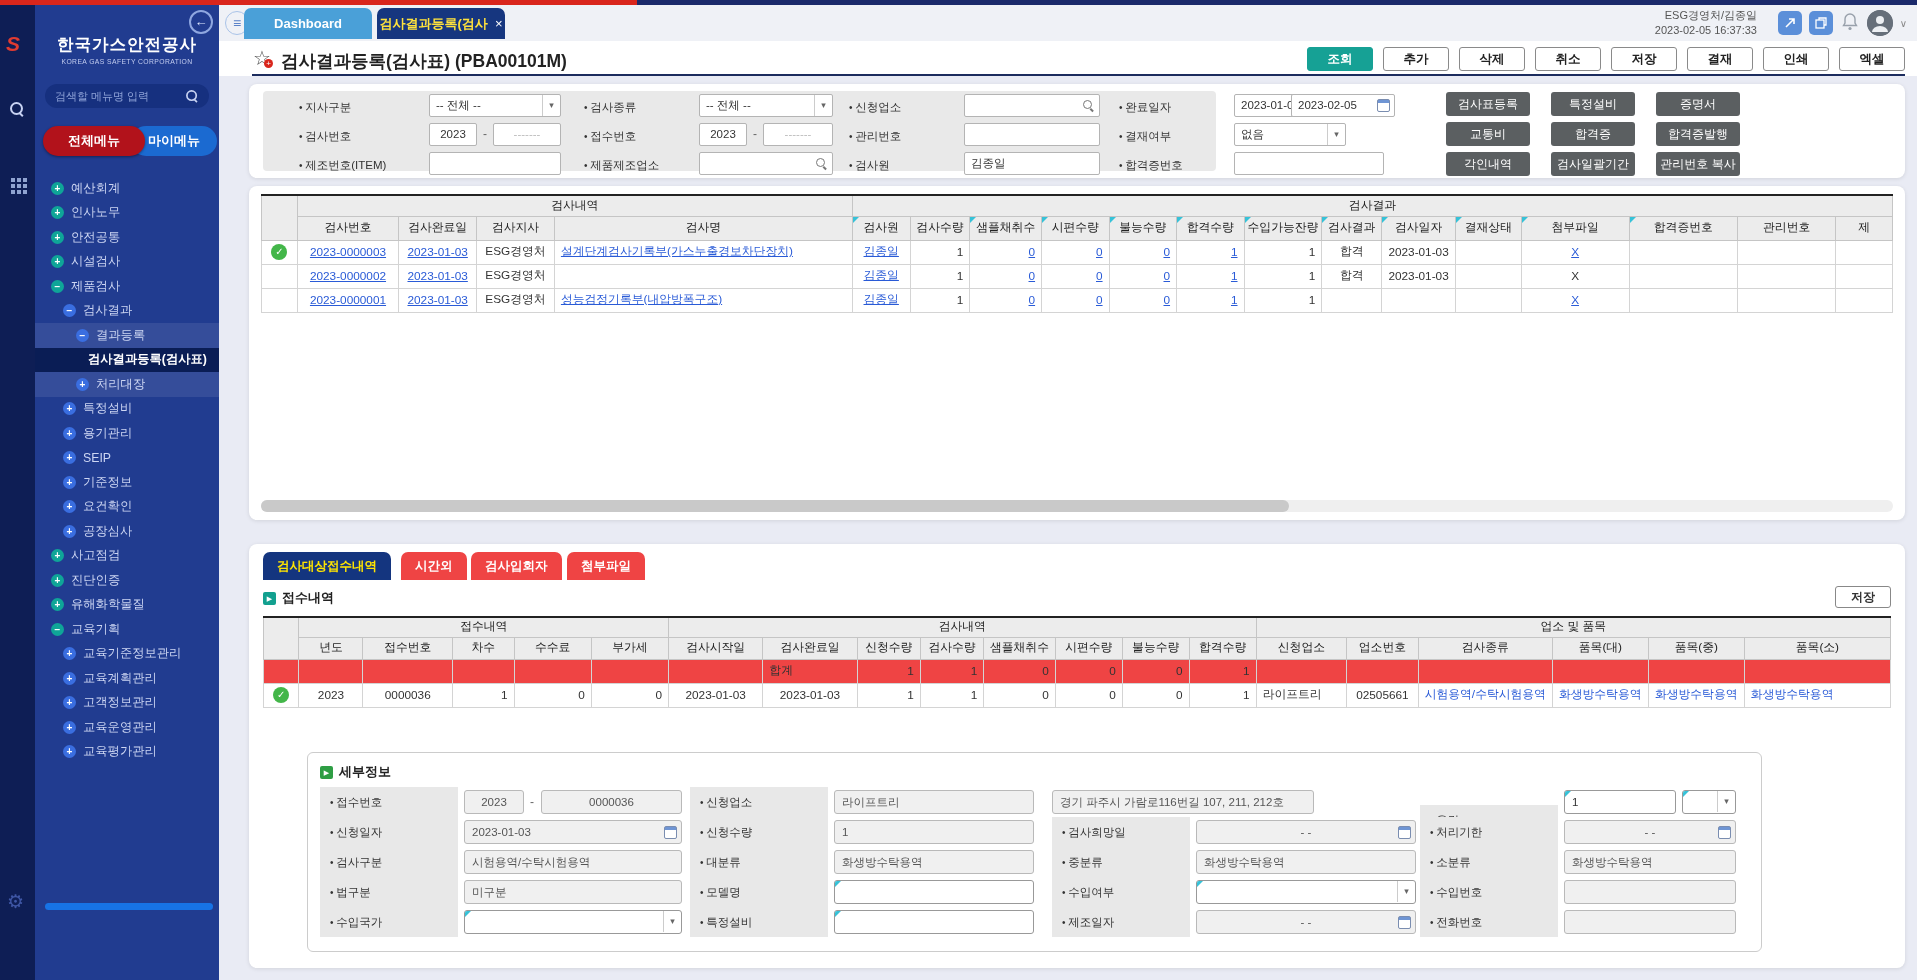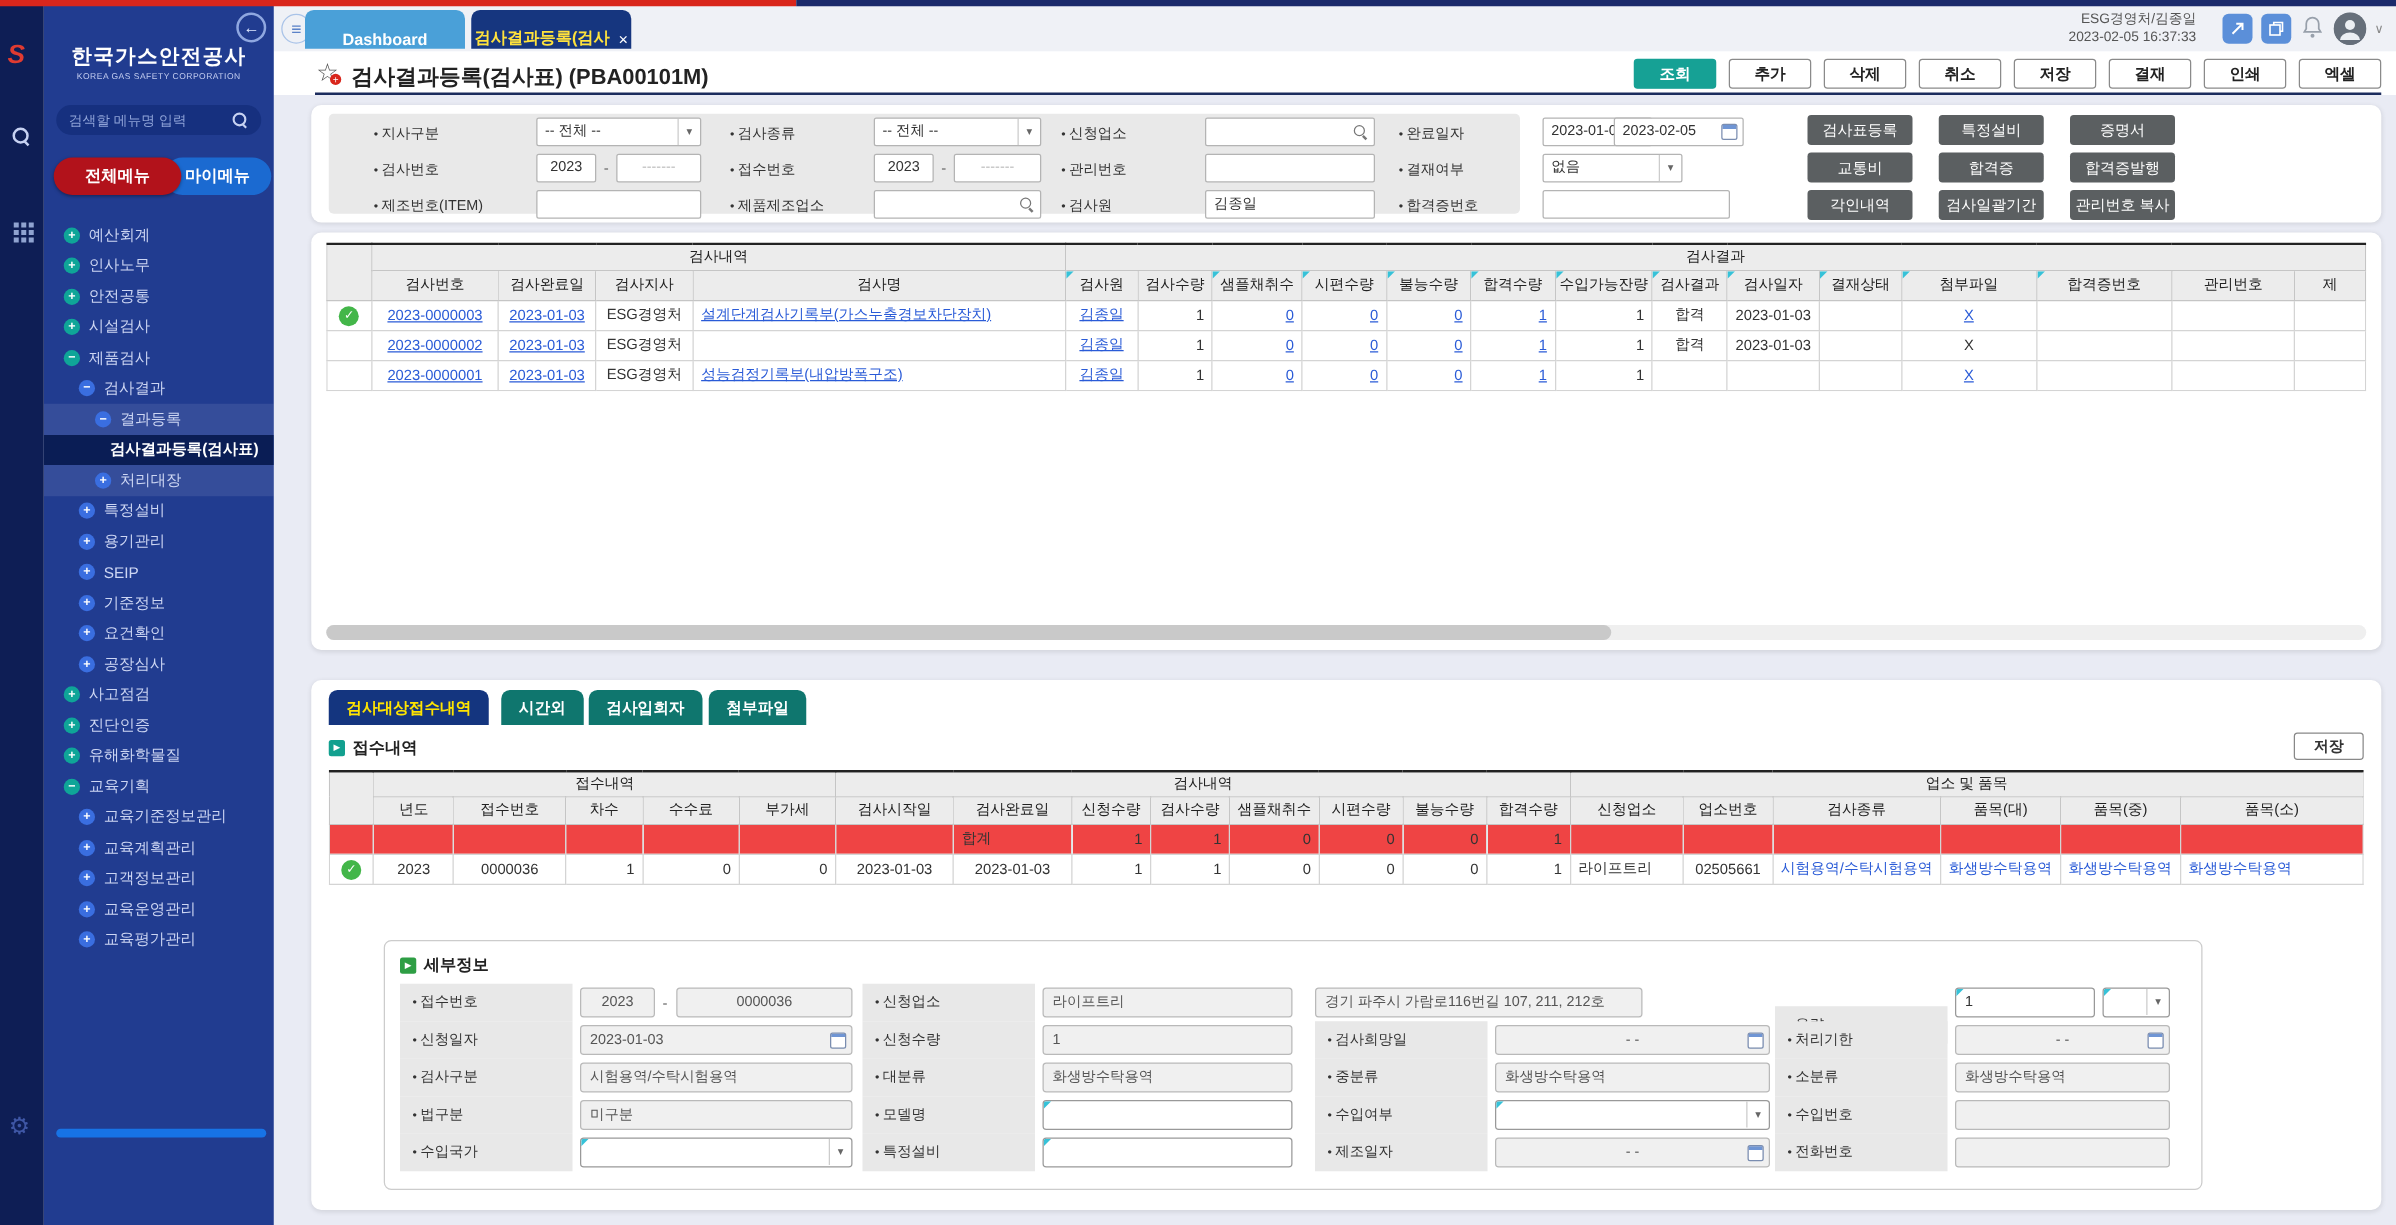--- a/index.html
+++ b/index.html
@@ -40,21 +40,21 @@
   .m-item.active { background:#0a1d55; color:#fff; font-weight:bold; }
   .m-ico { display:inline-block; width:13px; height:13px; border-radius:50%; color:#fff; font-size:10px; font-weight:bold; line-height:13px; text-align:center; margin-right:7px; flex:none; }
   .m-ico.teal { background:#0fa598; }
   .m-ico.blue { background:#3a6ee0; }
   .side-thumb { position:absolute; left:10px; top:903px; width:168px; height:7px; background:#1773e6; border-radius:4px; }
 
   
   .main { position:absolute; left:219px; top:0; width:1698px; height:980px; background:#e9ebf4; }
   .tabbar { position:absolute; left:0; top:5px; width:1698px; height:36px; background:#eff1f6; }
   .hamburger { position:absolute; left:6px; top:6px; width:24px; height:24px; border:1.5px solid #a9c3e8; border-radius:50%; color:#5b82c8; font-size:14px; text-align:center; line-height:22px; cursor:pointer; }
-  .tab { position:absolute; top:3px; height:31px; border-radius:7px 7px 0 0; font-weight:bold; font-size:13px; display:flex; align-items:flex-end; justify-content:center; cursor:pointer; }
+  .tab { position:absolute; top:3px; height:31px; border-radius:7px 7px 0 0; font-weight:bold; font-size:13px; display:flex; align-items:center; justify-content:center; cursor:pointer; }
   .tab-dashboard { left:25px; width:128px; background:#4aa0d8; color:#fff; }
   .tab-active { left:158px; width:128px; background:#16367f; color:#ffe23c; }
   .tab-close { color:#fff; font-weight:normal; margin-left:7px; font-size:13px; }
   .user-block { position:absolute; right:160px; top:3px; text-align:right; color:#555; font-size:11px; line-height:15px; }
   .hdr-icons { position:absolute; right:10px; top:5px; display:flex; align-items:center; gap:7px; }
   .hdr-sq { width:24px; height:24px; border-radius:5px; background:#5b8fd9; display:flex; align-items:center; justify-content:center; cursor:pointer; }
   .avatar { width:26px; height:26px; border-radius:50%; background:#666f7a; overflow:hidden; cursor:pointer; }
   .chev { color:#888; font-size:10px; cursor:pointer; }
 
   .titlebar { position:absolute; left:0; top:41px; width:1698px; height:35px; background:#fff; }
@@ -99,21 +99,21 @@
   td.c { text-align:center; }
   td.l { text-align:left; }
   td.blue { color:#2a5bd7; }
   a.lnk { color:#2a5bd7; text-decoration:underline; cursor:pointer; }
   .chk { display:inline-block; width:16px; height:16px; background:#43b649; border-radius:50%; color:#fff; font-size:10px; line-height:16px; text-align:center; }
   tr.sum td { background:#ef4444; font-weight:normal; }
   .hscroll { position:absolute; left:12px; top:314px; width:1632px; height:12px; background:#efefef; border-radius:6px; }
   .hscroll .thumb { position:absolute; left:0; top:0; width:63%; height:12px; background:#c9c9c9; border-radius:6px; cursor:pointer; }
 
   .bottom-card { top:544px; height:424px; }
-  .btab { position:absolute; top:8px; height:28px; border-radius:7px 7px 0 0; color:#fff; font-weight:bold; font-size:12.5px; text-align:center; line-height:28px; background:#0f766e; cursor:pointer; padding:0 14px; }
+  .btab { position:absolute; top:8px; height:28px; border-radius:7px 7px 0 0; color:#fff; font-weight:bold; font-size:12.5px; text-align:center; line-height:28px; background:#ef4444; cursor:pointer; padding:0 14px; }
   .btab.active { background:#14357f; color:#ffe400; }
   .sec-hdr { position:absolute; left:14px; top:44px; height:20px; display:flex; align-items:center; gap:6px; font-size:13px; font-weight:bold; color:#222; }
   .sec-ico { display:inline-block; width:13px; height:13px; background:#12a08f; border-radius:2px; color:#fff; font-size:7px; line-height:13px; text-align:center; }
   .save-btn { position:absolute; right:14px; top:42px; width:56px; height:22px; background:#fff; border:1px solid #888; border-radius:3px; font-size:12px; font-weight:bold; text-align:center; line-height:20px; cursor:pointer; }
   .grid-clip2 { position:absolute; left:14px; top:72px; width:1628px; overflow:hidden; }
 
   .detail-box { position:absolute; left:58px; top:208px; width:1455px; height:200px; border:1px solid #ccc; border-radius:6px; background:#fff; }
   .d-title { position:absolute; left:12px; top:10px; font-size:13px; font-weight:bold; color:#222; display:flex; align-items:center; gap:6px; }
   .d-ico { display:inline-block; width:13px; height:13px; background:#2e9e44; border-radius:2px; color:#fff; font-size:7px; line-height:13px; text-align:center; }
   .d-label { position:absolute; width:138px; height:30px; line-height:30px; background:#e8e8e8; font-size:11.5px; color:#333; padding-left:10px; white-space:nowrap; }

